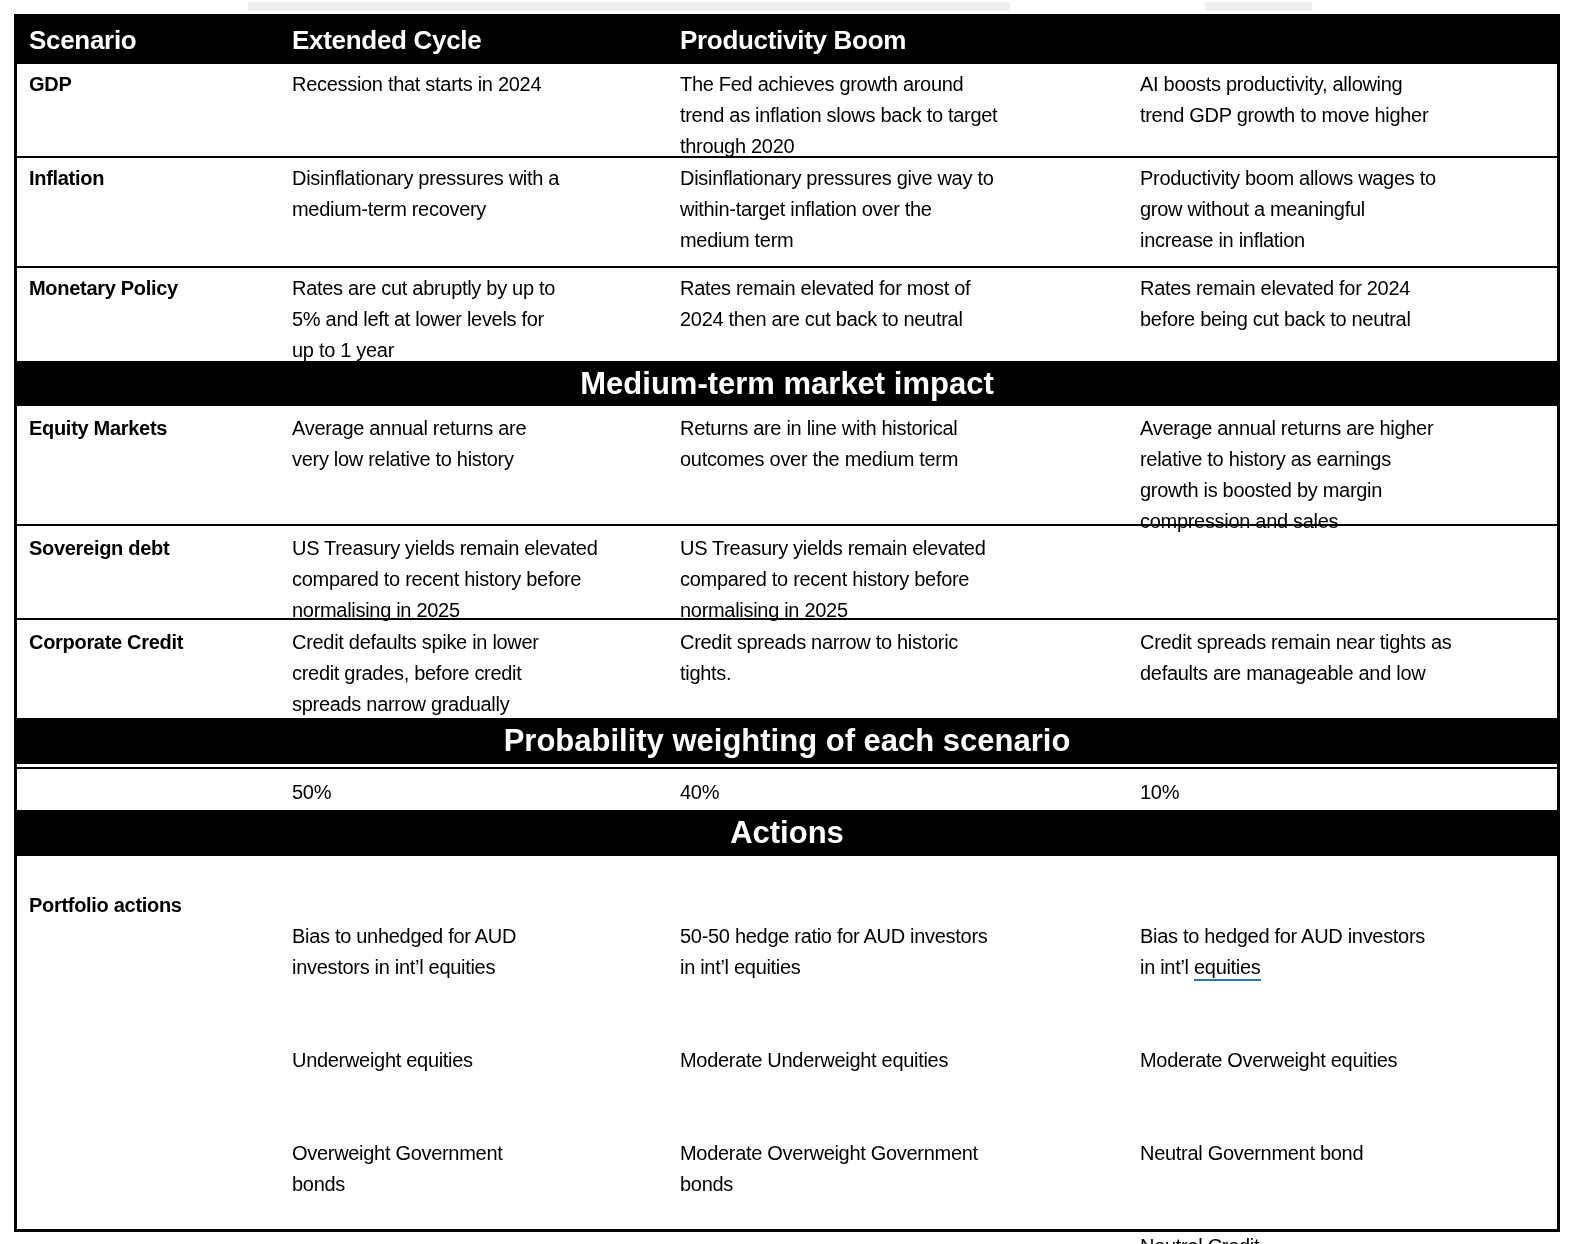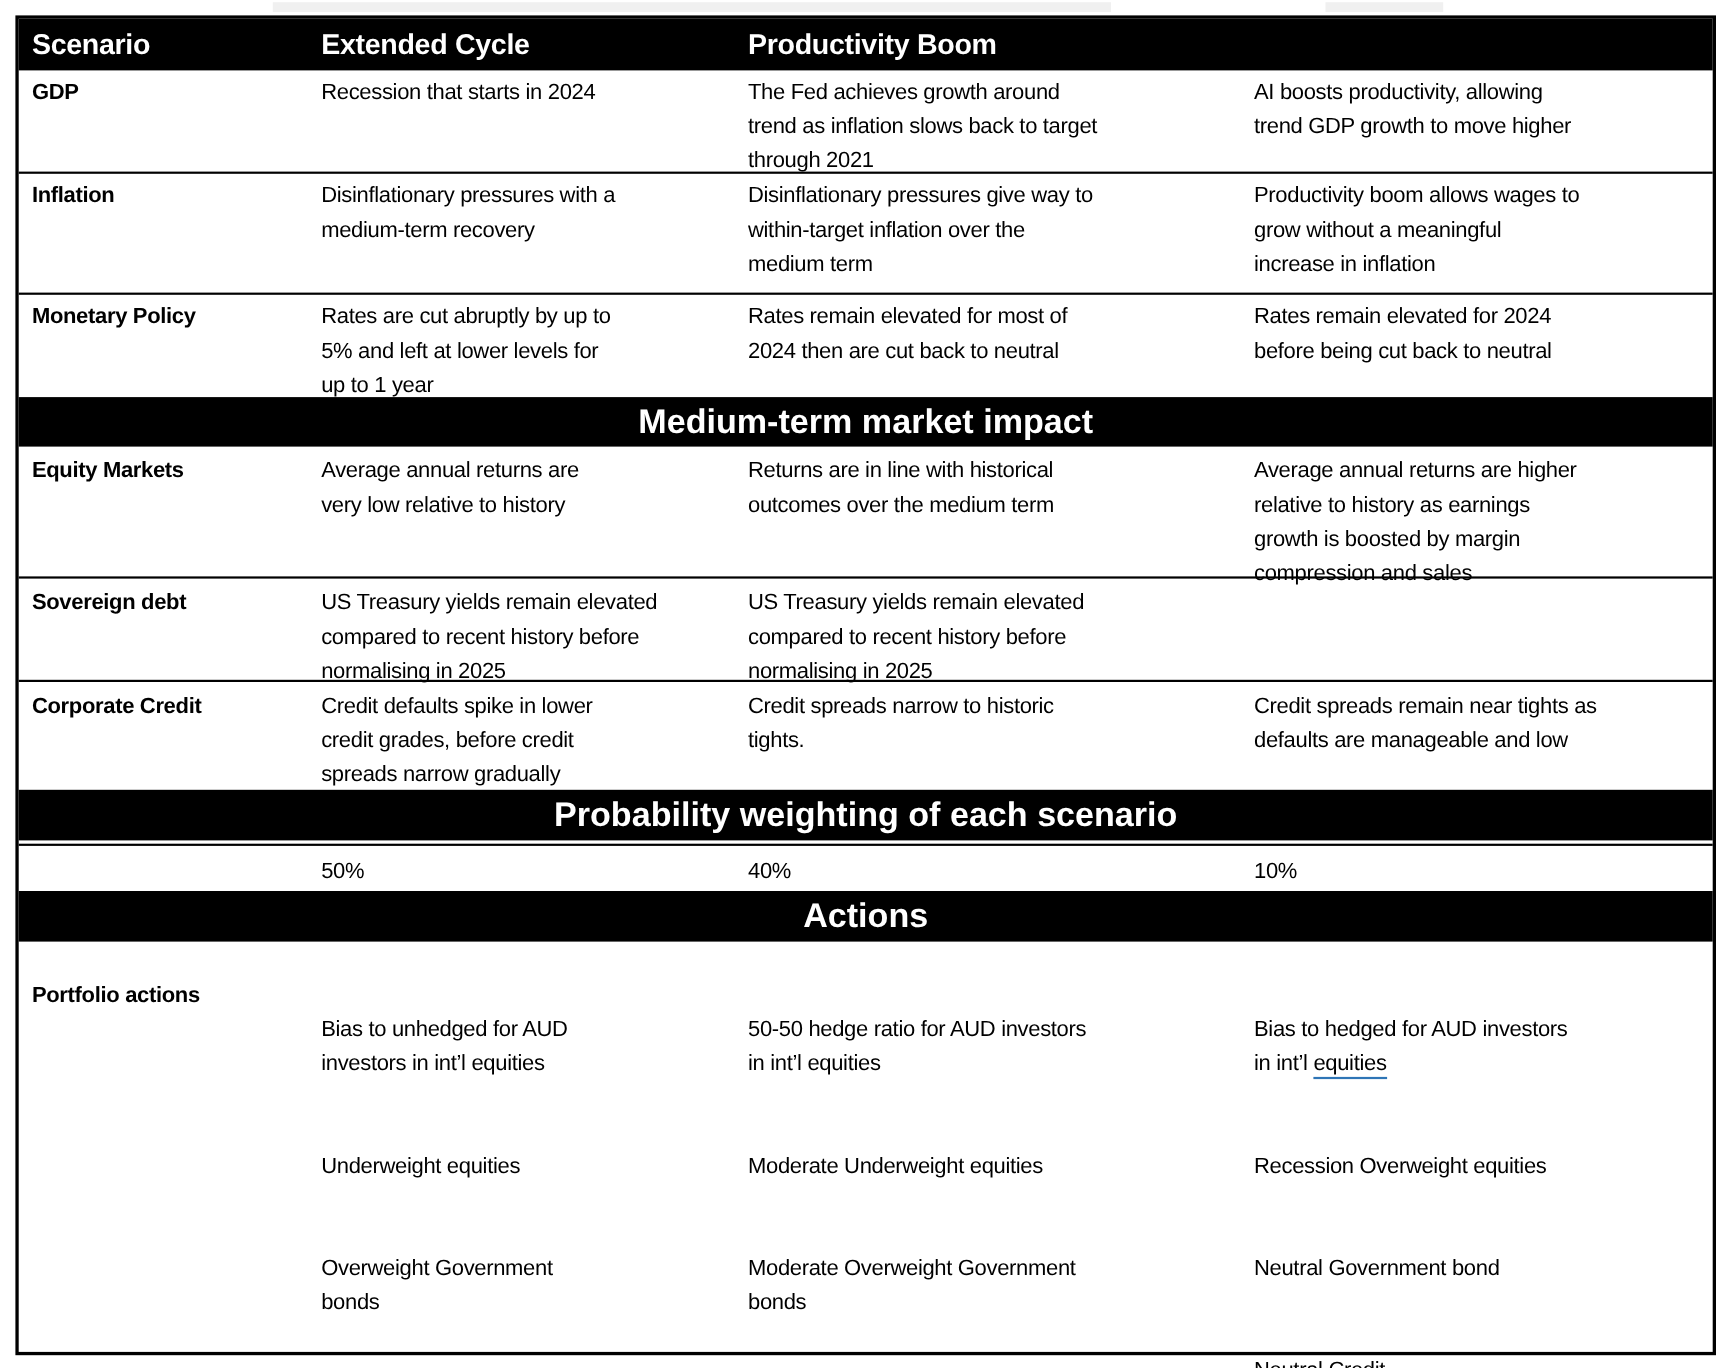--- a/index.html
+++ b/index.html
@@ -65,21 +65,21 @@
     <div class="cell">Scenario</div>
     <div class="cell">Extended Cycle</div>
     <div class="cell">Productivity Boom</div>
   </div>
 
   <div class="row r-gdp">
     <div class="cell label">GDP</div>
     <div class="cell">Recession that starts in 2024</div>
     <div class="cell">The Fed achieves growth around
 trend as inflation slows back to target
-through 2021</div>
+through 2020</div>
     <div class="cell">AI boosts productivity, allowing
 trend GDP growth to move higher</div>
   </div>
 
   <div class="row r-inflation">
     <div class="cell label">Inflation</div>
     <div class="cell">Disinflationary pressures with a
 medium-term recovery</div>
     <div class="cell">Disinflationary pressures give way to
 within-target inflation over the
@@ -165,20 +165,20 @@
       <p>Moderate Underweight equities</p>
       <p>Moderate Overweight Government
 bonds</p>
       
       
     </div>
 
     <div class="cell">
       <p><span>Bias to hedged for AUD investors
 in int’l </span><span class="link-underline">equities</span></p>
-      <p>Recession Overweight equities</p>
+      <p>Moderate Overweight equities</p>
       <p>Neutral Government bond</p>
       <p>Neutral Credit</p>
       
     </div>
   </div>
 
 </div>
 
 </body></html>

